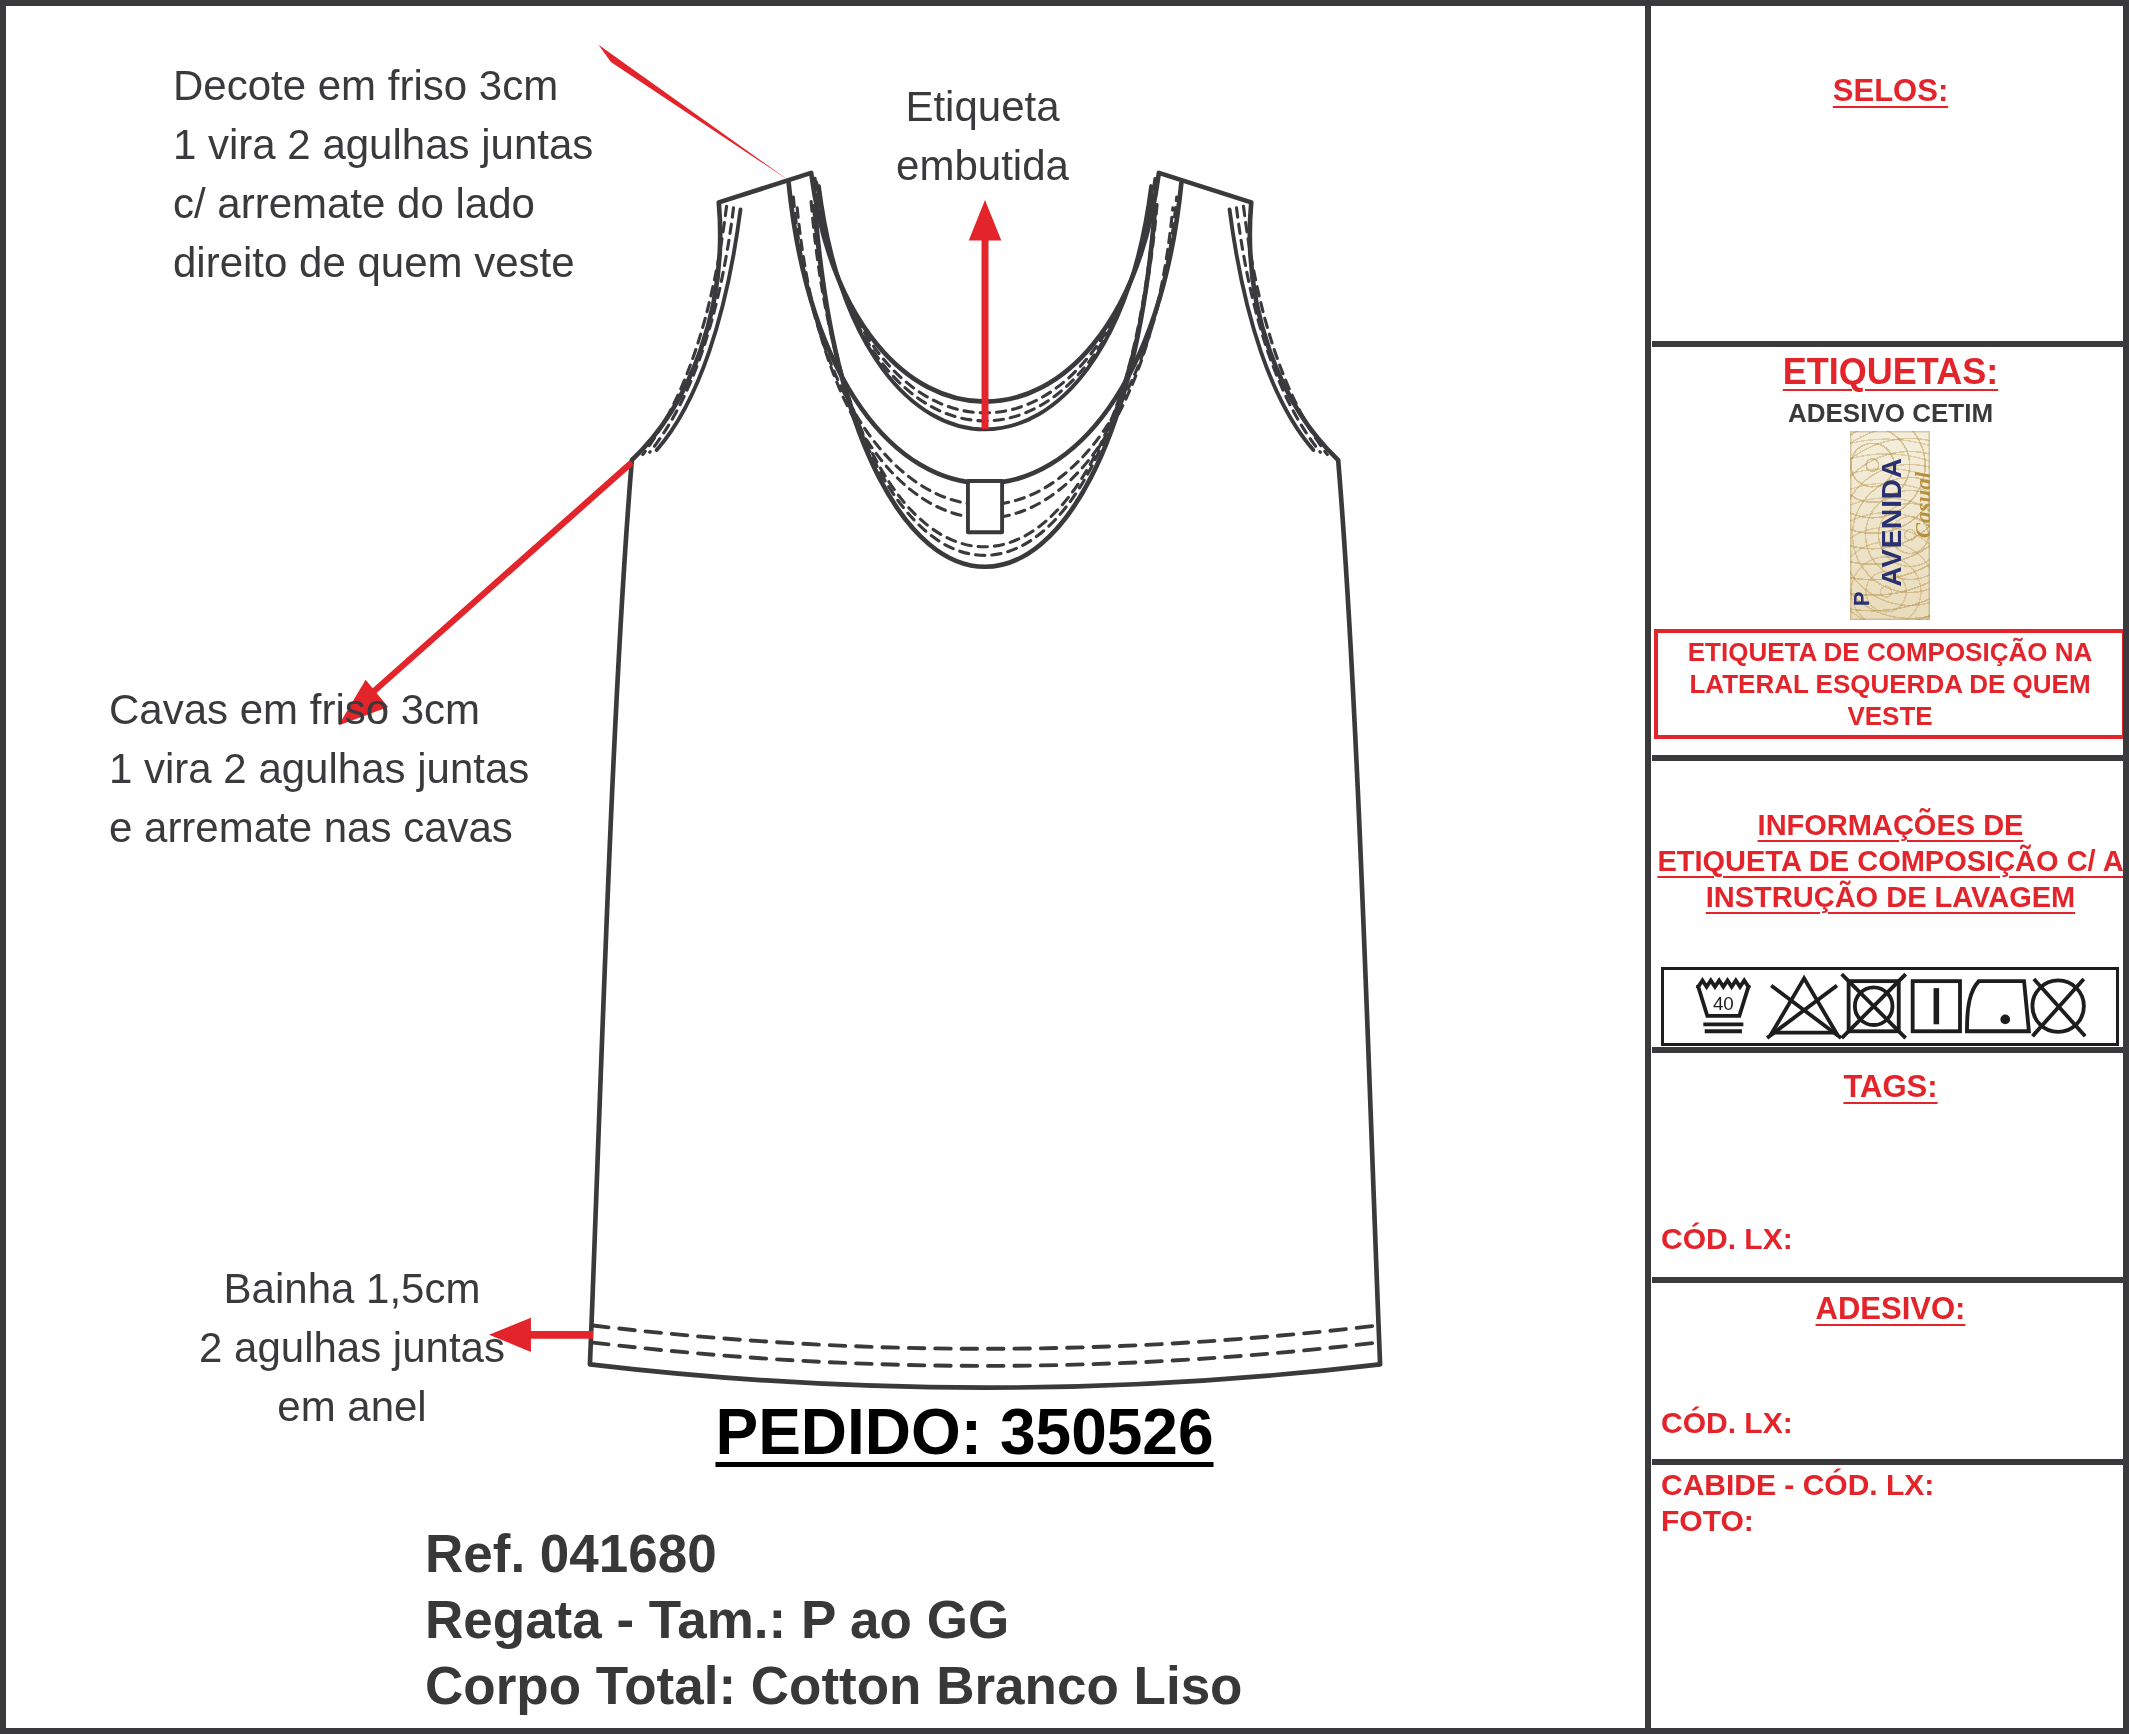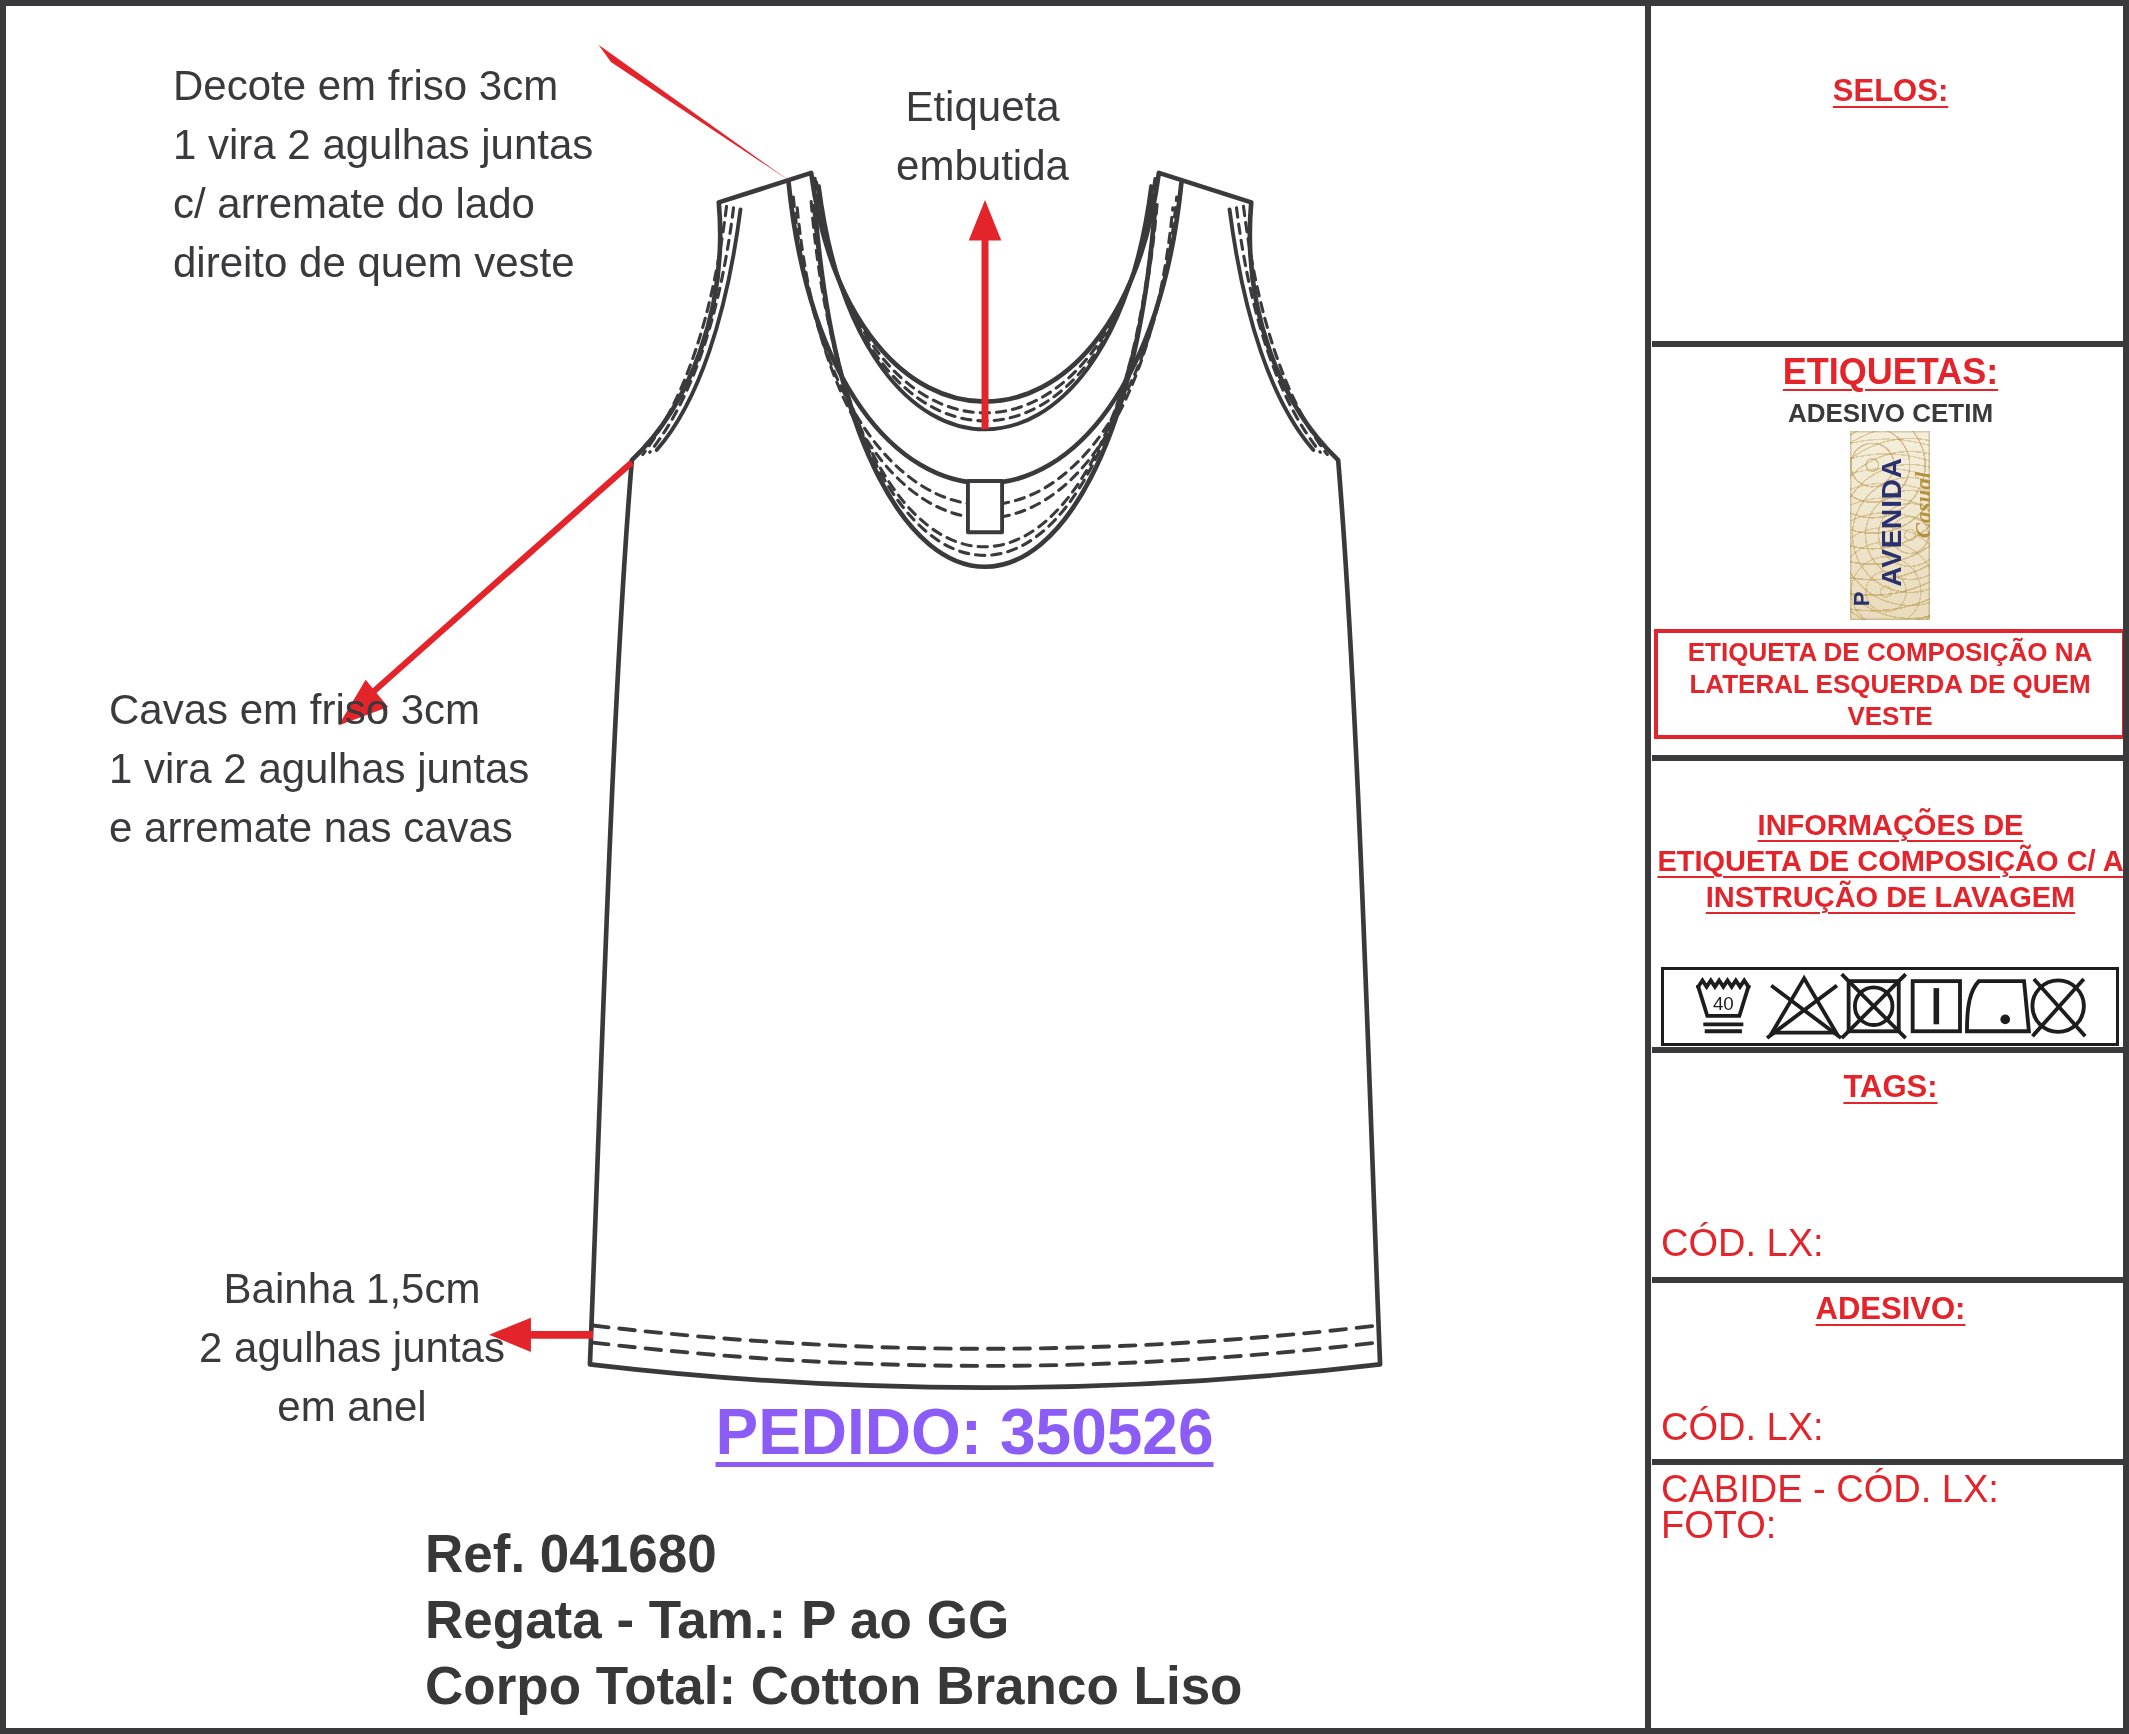--- a/index.html
+++ b/index.html
@@ -15,42 +15,42 @@
   }
   
   .garment-svg{position:absolute;left:0;top:0;width:1646px;height:1734px;}
   .note{position:absolute;font-size:42px;line-height:59px;color:#3a3a3c;white-space:nowrap;}
   .note-decote{left:167px;top:50px;text-align:left;}
   .note-etiqueta{left:798px;top:71px;width:357px;text-align:center;}
   .note-cavas{left:78px;top:674px;text-align:left;margin-left:25px;}
   .note-bainha{left:144px;top:1253px;width:404px;text-align:center;}
   .pedido{
     position:absolute;left:683px;top:1389px;width:551px;
-    text-align:center;font-size:64px;font-weight:bold;color:#8b5cf6;
+    text-align:center;font-size:64px;font-weight:bold;color:#000000;
   }
   .pedido span{text-decoration:underline;text-decoration-thickness:4.7px;text-underline-offset:7.8px;}
   .ref-block{
     position:absolute;left:419px;top:1515px;width:1079px;
     font-size:53px;line-height:66px;font-weight:bold;color:#383838;
   }
   
   .panel-divider{position:absolute;left:1646px;width:477px;height:6.2px;background:#3a3a3c;}
   .panel-left-border{position:absolute;left:1639px;top:0;width:6.2px;height:1734px;background:#3a3a3c;}
   .p-header{
     position:absolute;left:1646px;width:477px;text-align:center;
     font-weight:bold;color:#e3242b;font-size:31px;
     text-decoration:underline;text-decoration-thickness:2.3px;text-underline-offset:5.4px;
     white-space:nowrap;
   }
   .p-sub{
     position:absolute;left:1646px;width:477px;text-align:center;
     font-weight:bold;color:#3a3a3c;font-size:26px;white-space:nowrap;
   }
   .p-field{
-    position:absolute;left:1655px;font-weight:normal;color:#e3242b;font-size:38px;white-space:nowrap;
+    position:absolute;left:1655px;font-weight:bold;color:#e3242b;font-size:30px;white-space:nowrap;
   }
   .comp-box{
     position:absolute;left:1648px;top:623px;width:472px;height:110px;
     box-sizing:border-box;border:4.7px solid #e3242b;
     display:flex;align-items:center;justify-content:center;
     text-align:center;font-weight:bold;font-size:26px;line-height:32px;color:#e3242b;
     padding:0 4.7px;
   }
   .info-lines{
     position:absolute;left:1636px;top:801px;width:497px;text-align:center;

